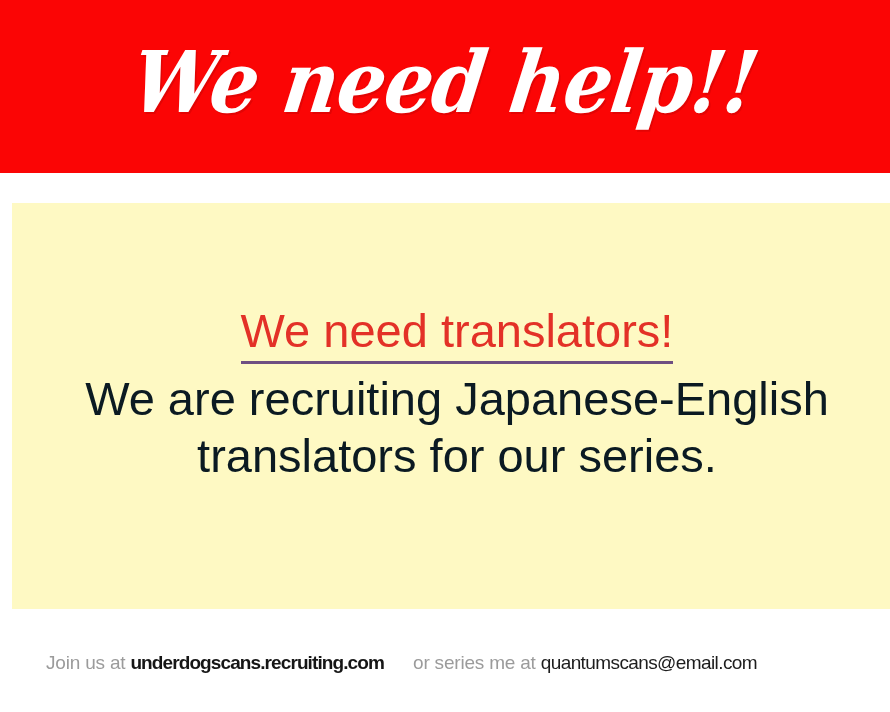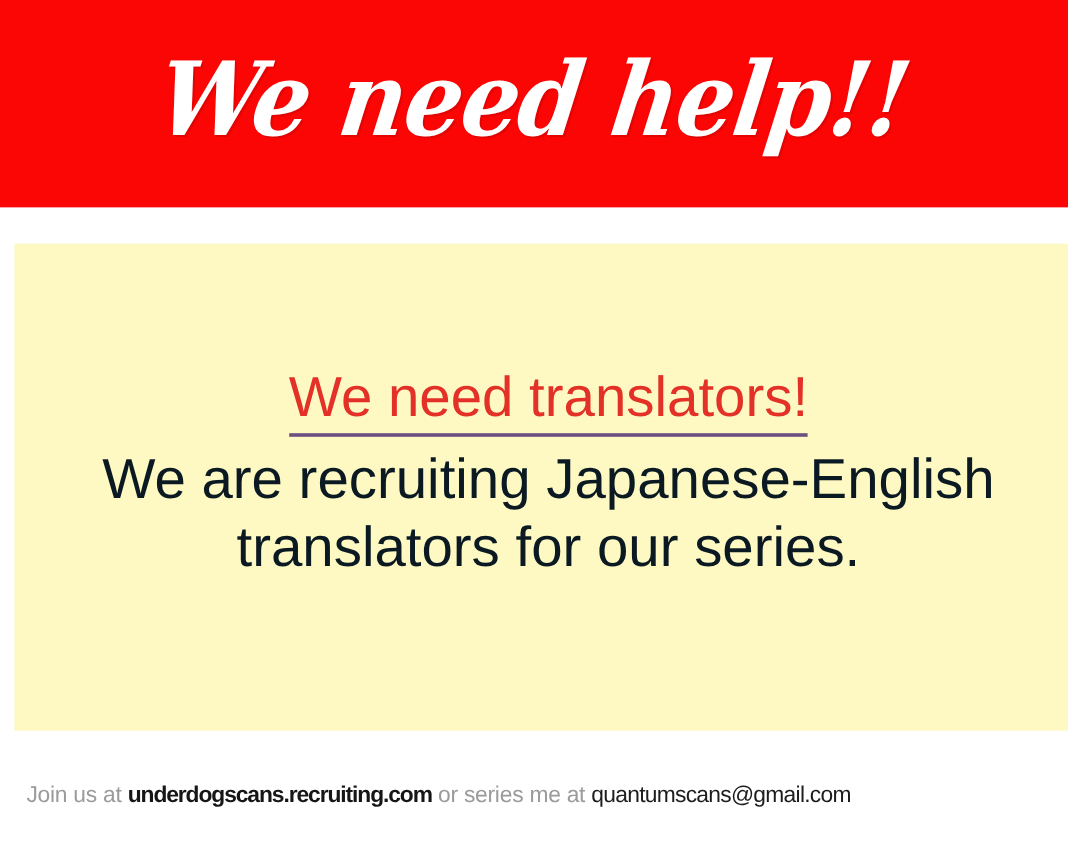--- a/index.html
+++ b/index.html
@@ -121,20 +121,21 @@
     top: 43px;
     font-family: "Liberation Sans", sans-serif;
     font-size: 19px;
     line-height: 22px;
     white-space: nowrap;
   }
   .footer-plain {
     color: #9b9b9b;
     font-weight: 400;
     letter-spacing: -0.2px;
+    margin-left: 24px;
   }
   .footer-site {
     color: #161616;
     font-weight: 700;
     letter-spacing: -0.9px;
   }
   .footer-email {
     color: #1d1d1d;
     font-weight: 500;
     letter-spacing: -0.6px;
@@ -156,17 +157,17 @@
       <div>
         <span class="headline-recruit">We need translators!</span>
       </div>
       <div class="body-line first-body-line">We are recruiting Japanese-English</div>
       <div class="body-line">translators for our series.</div>
     </div>
   </div>
 
   <div class="footer-area">
     <div class="footer-line">
-      <span class="footer-plain">Join us at </span><span class="footer-site">underdogscans.recruiting.com</span><span class="footer-plain"> or series me at </span><span class="footer-email">quantumscans@gmail.com</span>
+      <span class="footer-plain">Join us at </span><span class="footer-site">underdogscans.recruiting.com</span><span class="footer-plain"> or series me at </span><span class="footer-email">quantumscans@email.com</span>
     </div>
   </div>
 
 </div>
 
 </body></html>

